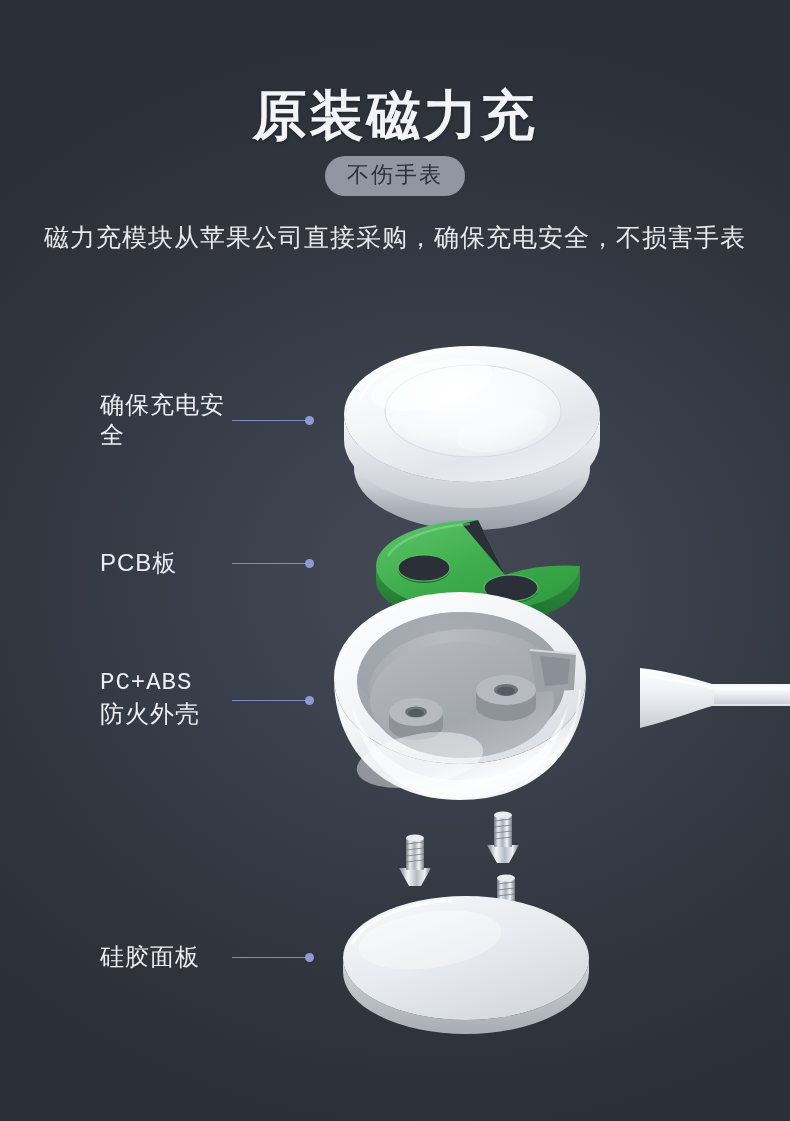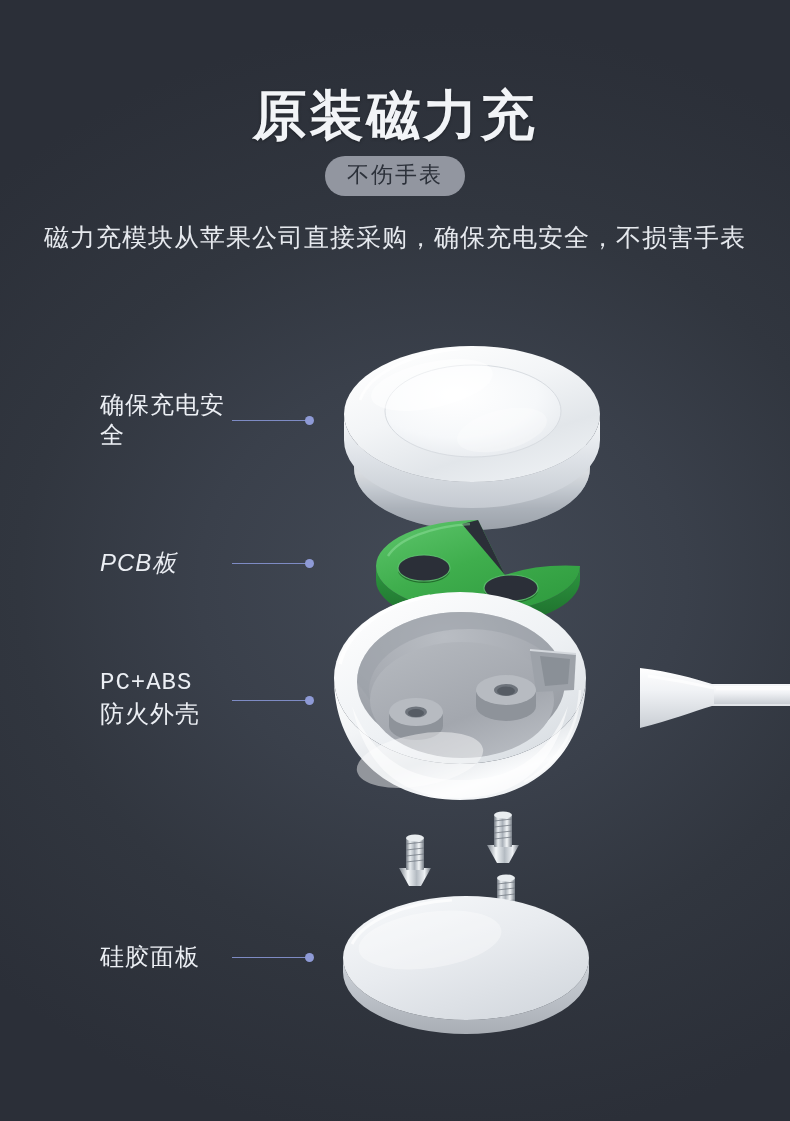--- a/index.html
+++ b/index.html
@@ -81,21 +81,21 @@
     background: #8e9ad6;
     flex: none;
     margin-left: -1px;
   }
 
   #callout-module { left: 100px; top: 420px; }
   #callout-module .callout-text { width: 132px; }
   #callout-module .callout-line { width: 74px; }
 
   #callout-pcb { left: 100px; top: 563px; }
-  #callout-pcb .callout-text { width: 132px; font-style: italic; }
+  #callout-pcb .callout-text { width: 132px; }
   #callout-pcb .callout-line { width: 74px; }
 
   #callout-shell { left: 100px; top: 700px; }
   #callout-shell .callout-text { width: 132px; line-height: 33px; margin-top: -2px; font-family: Liberation Mono, monospace; }
   #callout-shell .callout-line { width: 74px; }
 
   #callout-panel { left: 100px; top: 957px; }
   #callout-panel .callout-text { width: 132px; font-family: Liberation Serif, serif; }
   #callout-panel .callout-line { width: 74px; }
 

